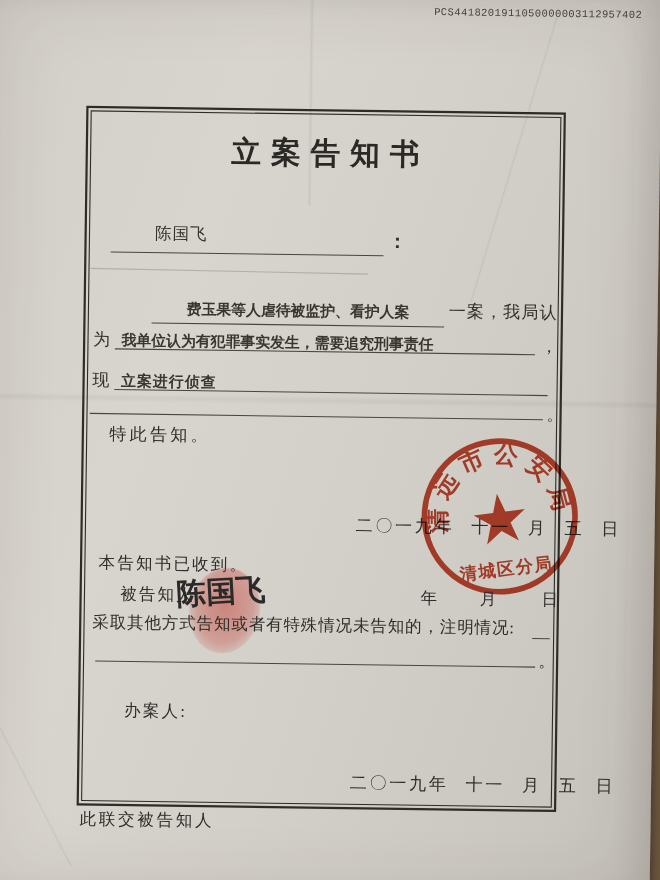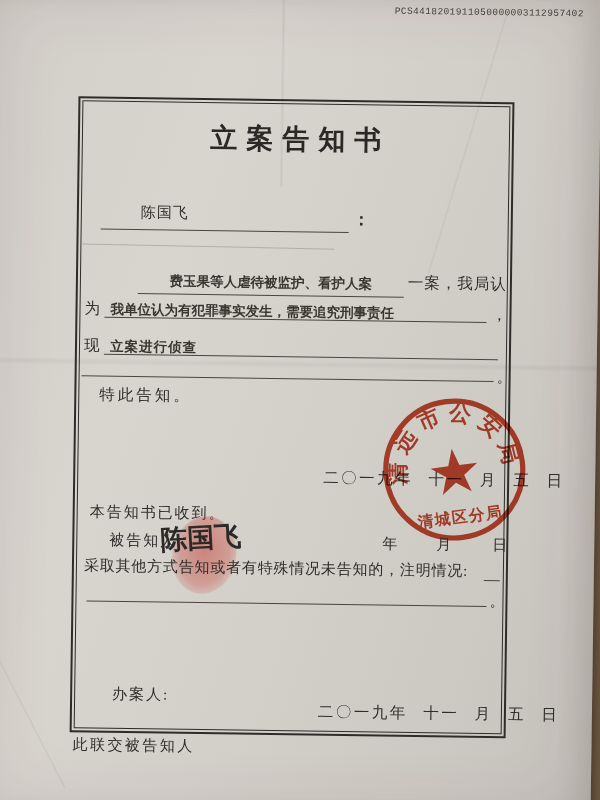--- a/index.html
+++ b/index.html
@@ -79,21 +79,21 @@
                transform:rotate(-4deg); white-space:nowrap; }
 
   .blank-ymd { top:432px; font-size:15px; }
   .by { left:308px; } .bm { left:362px; } .bd { left:418px; }
 
   .other-method { left:10px; top:458px; font-size:15px; letter-spacing:0.8px; white-space:nowrap; }
   .stub-rule  { left:410px; top:476px; width:16px; }
   .blank-rule { left:13px; top:502px; width:400px; }
   .blank-punct { left:416px; top:488px; font-size:15px; }
 
-  .handler-label { left:40px; top:538px; font-size:15px; letter-spacing:2px;margin-top:48px; }
+  .handler-label { left:40px; top:538px; font-size:15px; letter-spacing:2px; }
   .handler-date  { left:246px; top:600px; font-size:15.5px; letter-spacing:2.5px;
                    word-spacing:9px; white-space:nowrap; }
 
   .footer-note { position:absolute; left:93px; top:746px; font-size:15px; letter-spacing:2.5px; }
 </style>
 </head>
 <body>
 
 <div class="paper">
 

